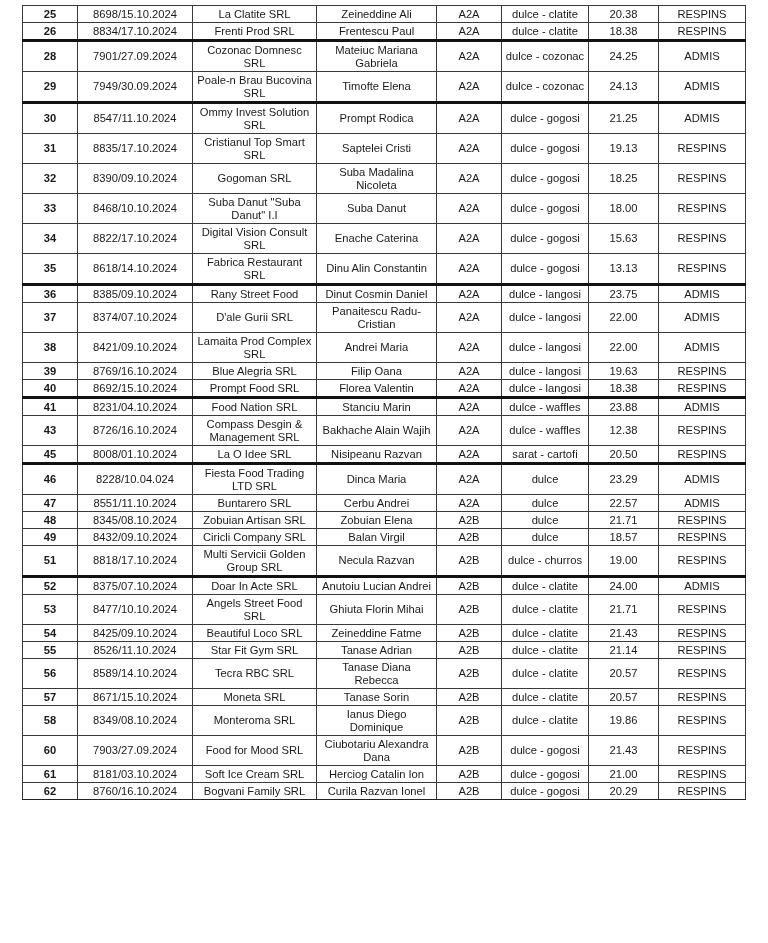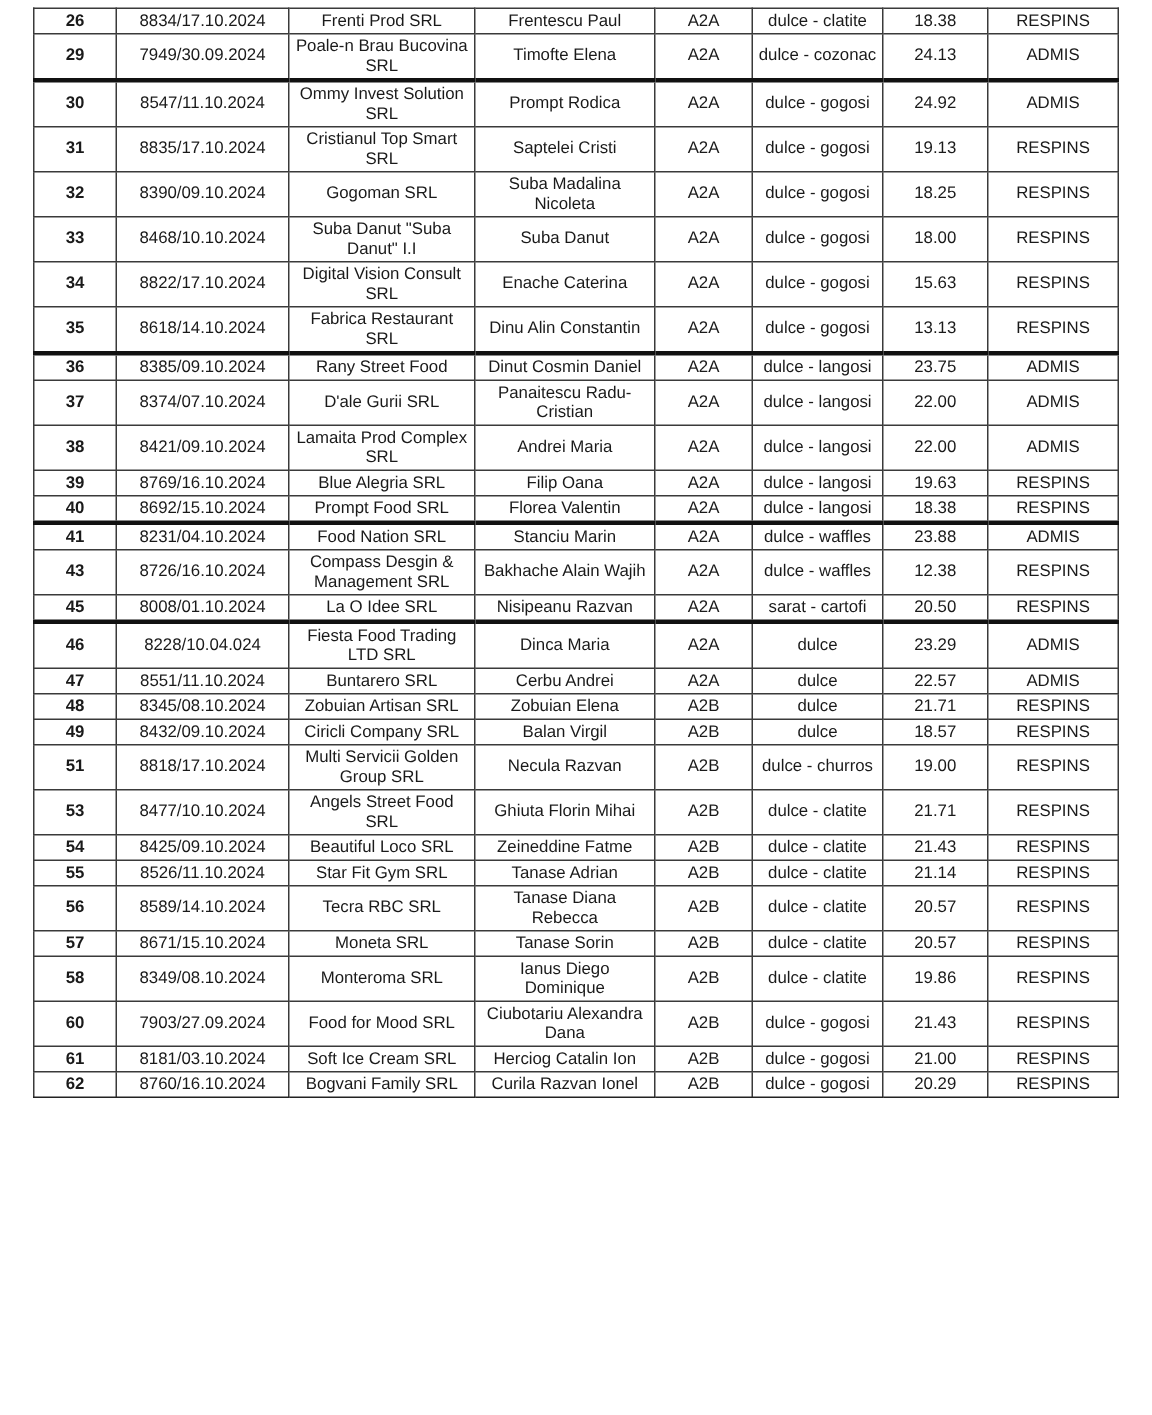--- a/index.html
+++ b/index.html
@@ -33,47 +33,67 @@
       <col class="c2">
       <col class="c3">
       <col class="c4">
     <col class="c5">
       <col class="c6">
       <col class="c7">
       <col class="c8">
   </colgroup>
   <tbody id="tbody">
       <tr class="h1">
+        <td class="nr">25</td>
+        <td>8698/15.10.2024</td>
+        <td>La Clatite SRL</td>
+        <td>Zeineddine Ali</td>
+        <td>A2A</td>
+        <td>dulce - clatite</td>
+        <td>20.38</td>
+        <td>RESPINS</td>
+      </tr>
+      <tr class="h1">
         <td class="nr">26</td>
         <td>8834/17.10.2024</td>
         <td>Frenti Prod SRL</td>
         <td>Frentescu Paul</td>
         <td>A2A</td>
         <td>dulce - clatite</td>
         <td>18.38</td>
         <td>RESPINS</td>
+      </tr>
+      <tr class="h2 group-start">
+        <td class="nr">28</td>
+        <td>7901/27.09.2024</td>
+        <td>Cozonac Domnesc SRL</td>
+        <td>Mateiuc Mariana Gabriela</td>
+        <td>A2A</td>
+        <td>dulce - cozonac</td>
+        <td>24.25</td>
+        <td>ADMIS</td>
       </tr>
       <tr class="h2">
         <td class="nr">29</td>
         <td>7949/30.09.2024</td>
         <td>Poale-n Brau Bucovina SRL</td>
         <td>Timofte Elena</td>
         <td>A2A</td>
         <td>dulce - cozonac</td>
         <td>24.13</td>
         <td>ADMIS</td>
       </tr>
       <tr class="h2 group-start">
         <td class="nr">30</td>
         <td>8547/11.10.2024</td>
         <td>Ommy Invest Solution SRL</td>
         <td>Prompt Rodica</td>
         <td>A2A</td>
         <td>dulce - gogosi</td>
-        <td>24.92</td>
+        <td>21.25</td>
         <td>ADMIS</td>
       </tr>
       <tr class="h2">
         <td class="nr">31</td>
         <td>8835/17.10.2024</td>
         <td>Cristianul Top Smart SRL</td>
         <td>Saptelei Cristi</td>
         <td>A2A</td>
         <td>dulce - gogosi</td>
         <td>19.13</td>
@@ -242,20 +262,30 @@
       <tr class="h2">
         <td class="nr">51</td>
         <td>8818/17.10.2024</td>
         <td>Multi Servicii Golden Group SRL</td>
         <td>Necula Razvan</td>
         <td>A2B</td>
         <td>dulce - churros</td>
         <td>19.00</td>
         <td>RESPINS</td>
       </tr>
+      <tr class="h1 group-start">
+        <td class="nr">52</td>
+        <td>8375/07.10.2024</td>
+        <td>Doar In Acte SRL</td>
+        <td>Anutoiu Lucian Andrei</td>
+        <td>A2B</td>
+        <td>dulce - clatite</td>
+        <td>24.00</td>
+        <td>ADMIS</td>
+      </tr>
       <tr class="h2">
         <td class="nr">53</td>
         <td>8477/10.10.2024</td>
         <td>Angels Street Food SRL</td>
         <td>Ghiuta Florin Mihai</td>
         <td>A2B</td>
         <td>dulce - clatite</td>
         <td>21.71</td>
         <td>RESPINS</td>
       </tr>

